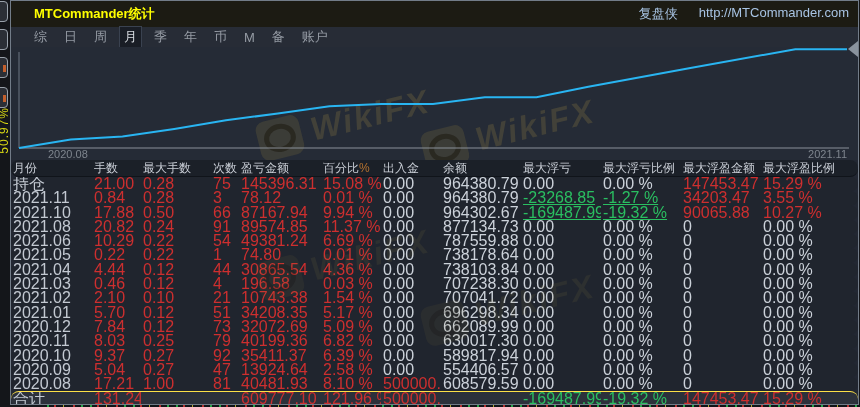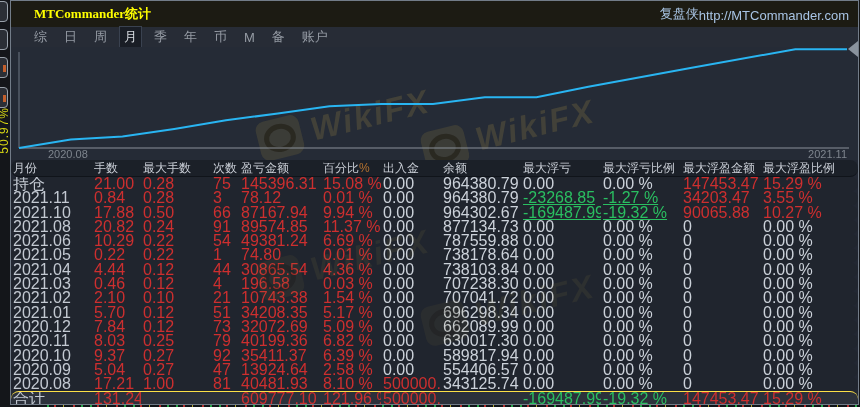--- a/index.html
+++ b/index.html
@@ -17,22 +17,22 @@
   .flecks{position:absolute;left:40px;right:0;top:404px;height:3px;
     background:repeating-linear-gradient(90deg,#101418 0 7px,#27a54a 7px 9px,#101418 9px 14px,
       #b63232 14px 16px,#101418 16px 23px,#b6a832 23px 24px,#101418 24px 33px,#b63232 33px 35px,
       #101418 35px 41px,#27a54a 41px 43px);}
 
   
   .window{position:absolute;left:10px;top:0;width:849px;height:405px;background:#222732;
           border:1px solid #727c88;box-sizing:border-box;overflow:hidden;}
 
   .titlebar{height:26px;background:#1c1b13;display:flex;align-items:center;}
-  .app-title{color:#ffff00;font-size:13px;font-weight:bold;padding-left:23px;font-family:Liberation Serif, serif;}
-  .brand{margin-left:auto;display:flex;gap:0;align-items:flex-end;padding-right:9px;
+  .app-title{color:#ffff00;font-size:13px;font-weight:bold;padding-left:23px;}
+  .brand{margin-left:auto;display:flex;gap:21px;align-items:flex-start;padding-right:9px;
          color:#a8c4e4;font-size:13px;}
 
   .menubar{height:20px;background:#272c36;display:flex;align-items:center;
            color:#959ba4;font-size:13px;padding-left:10px;}
   .menu-item{padding:1px 4px;margin-left:9px;cursor:default;}
   .menu-item.active{background:#191d25;color:#d8dce1;box-shadow:0 0 0 1px #3a4250;}
 
   
   .chart{position:absolute;left:0;top:46px;width:847px;height:113px;background:#252b36;}
   .chart svg{position:absolute;left:0;top:0;}
@@ -343,21 +343,21 @@
             <div class="cell c-zero">0.00 %</div>
           </div>
           <div class="grid row">
             <div class="cell c-lbl">2020.08</div>
             <div class="cell c-pos">17.21</div>
             <div class="cell c-pos">1.00</div>
             <div class="cell c-pos">81</div>
             <div class="cell c-pos">40481.93</div>
             <div class="cell c-pos">8.10 %</div>
             <div class="cell c-pos">500000.00</div>
-            <div class="cell c-zero">343125.74</div>
+            <div class="cell c-zero">608579.59</div>
             <div class="cell c-zero">0.00</div>
             <div class="cell c-zero">0.00 %</div>
             <div class="cell c-zero">0</div>
             <div class="cell c-zero">0.00 %</div>
           </div>
           <div class="grid row total">
             <div class="cell c-lbl">合计</div>
             <div class="cell c-pos">131.24</div>
             <div class="cell "></div>
             <div class="cell "></div>

